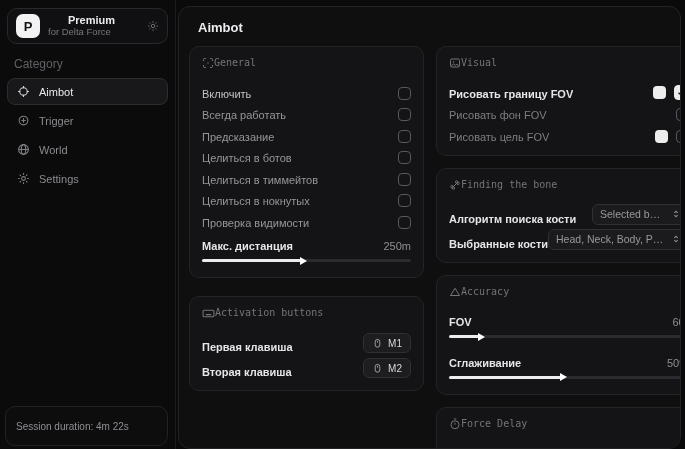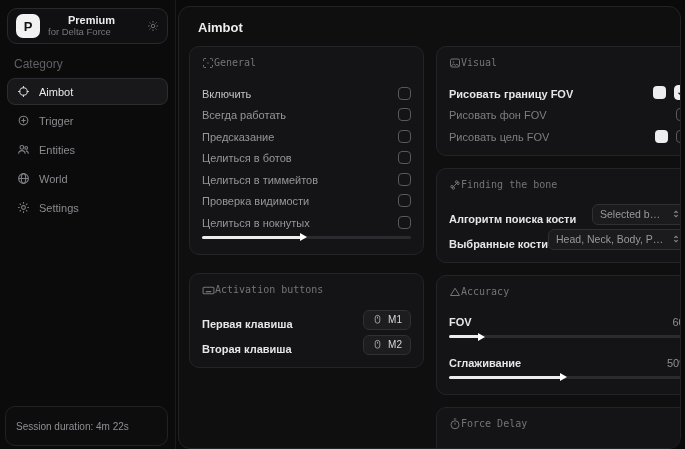--- a/index.html
+++ b/index.html
@@ -160,31 +160,20 @@
         <svg width="13" height="13" viewBox="0 0 24 24" fill="none" stroke="currentColor" stroke-width="2">
             <circle cx="12" cy="12" r="8"></circle>
             <path d="M12 8v8M8 12h8"></path>
           </svg>
       </span>
       <span>Trigger</span>
     </div>
     <div class="nav-item">
       <span class="nav-icon">
         <svg width="13" height="13" viewBox="0 0 24 24" fill="none" stroke="currentColor" stroke-width="2">
-            <circle cx="9" cy="8" r="3.5"></circle>
-            <path d="M3 20c0-3.3 2.7-6 6-6s6 2.7 6 6"></path>
-            <circle cx="17" cy="9" r="2.5"></circle>
-            <path d="M16.5 14.5c2.6.5 4.5 2.8 4.5 5.5"></path>
-          </svg>
-      </span>
-      <span>Entities</span>
-    </div>
-    <div class="nav-item">
-      <span class="nav-icon">
-        <svg width="13" height="13" viewBox="0 0 24 24" fill="none" stroke="currentColor" stroke-width="2">
             <circle cx="12" cy="12" r="9"></circle>
             <ellipse cx="12" cy="12" rx="4" ry="9"></ellipse>
             <path d="M3 12h18"></path>
           </svg>
       </span>
       <span>World</span>
     </div>
     <div class="nav-item">
       <span class="nav-icon">
         <svg width="13" height="13" viewBox="0 0 24 24" fill="none" stroke="currentColor" stroke-width="2">
@@ -232,27 +221,31 @@
           </div>
         <div class="row">
             <span class="lbl mid">Целиться в ботов</span>
             <span class="cb"></span>
           </div>
         <div class="row">
             <span class="lbl mid">Целиться в тиммейтов</span>
             <span class="cb"></span>
           </div>
         <div class="row">
+            <span class="lbl mid">Целиться в нокнутых</span>
+            <span class="cb"></span>
+          </div>
+        <div class="row">
             <span class="lbl mid">Проверка видимости</span>
             <span class="cb"></span>
           </div>
-        <div class="row">
-            <span class="lbl mid">Целиться в нокнутых</span>
-            <span class="cb"></span>
-          </div>
+        <div class="row" style="margin-top:2px;">
+          <span class="lbl bright">Макс. дистанция</span>
+          <span class="val">250m</span>
+        </div>
         <div class="slider">
           <div class="track"></div>
             <div class="fill" style="width: 48%;"></div>
             <div class="thumb" style="left: 48%;"></div>
         </div>
       </section>
 
       <section class="panel">
         <div class="panel-header">
           <span>

